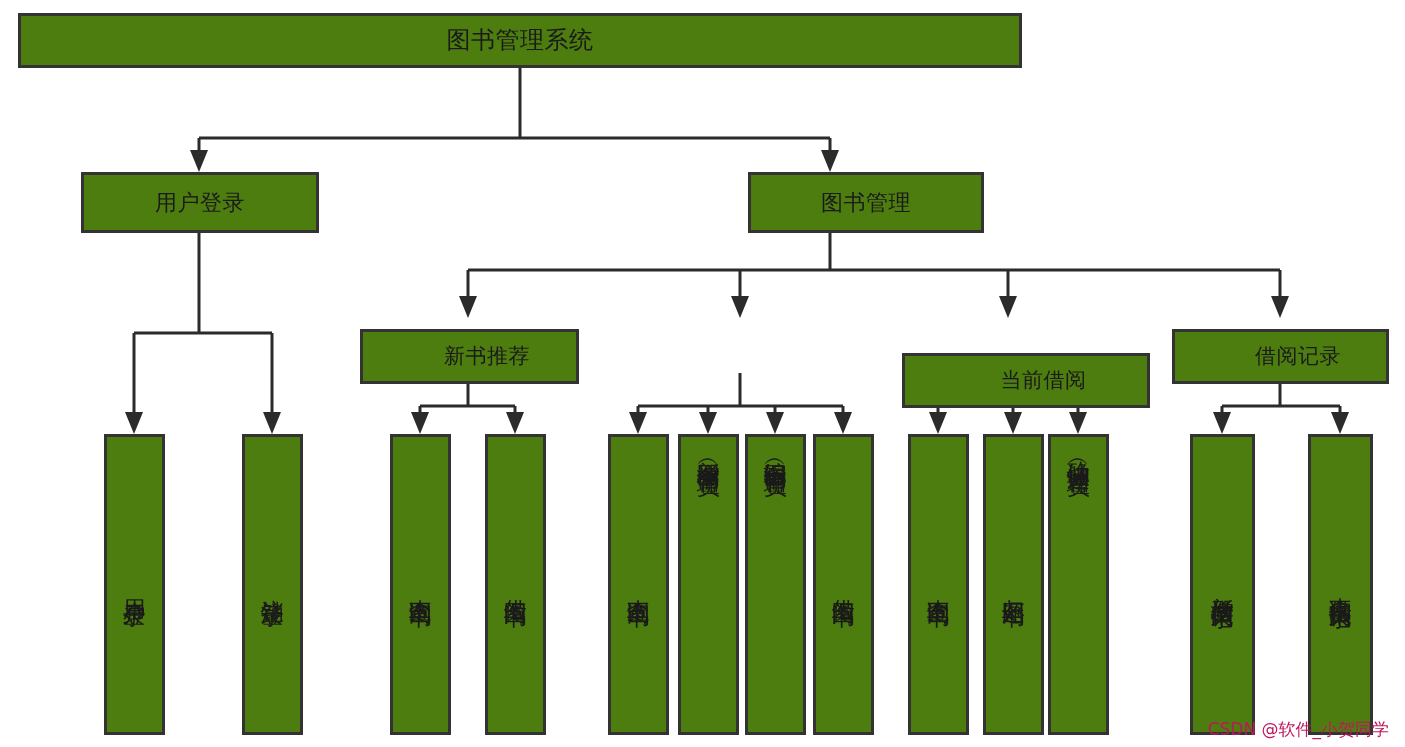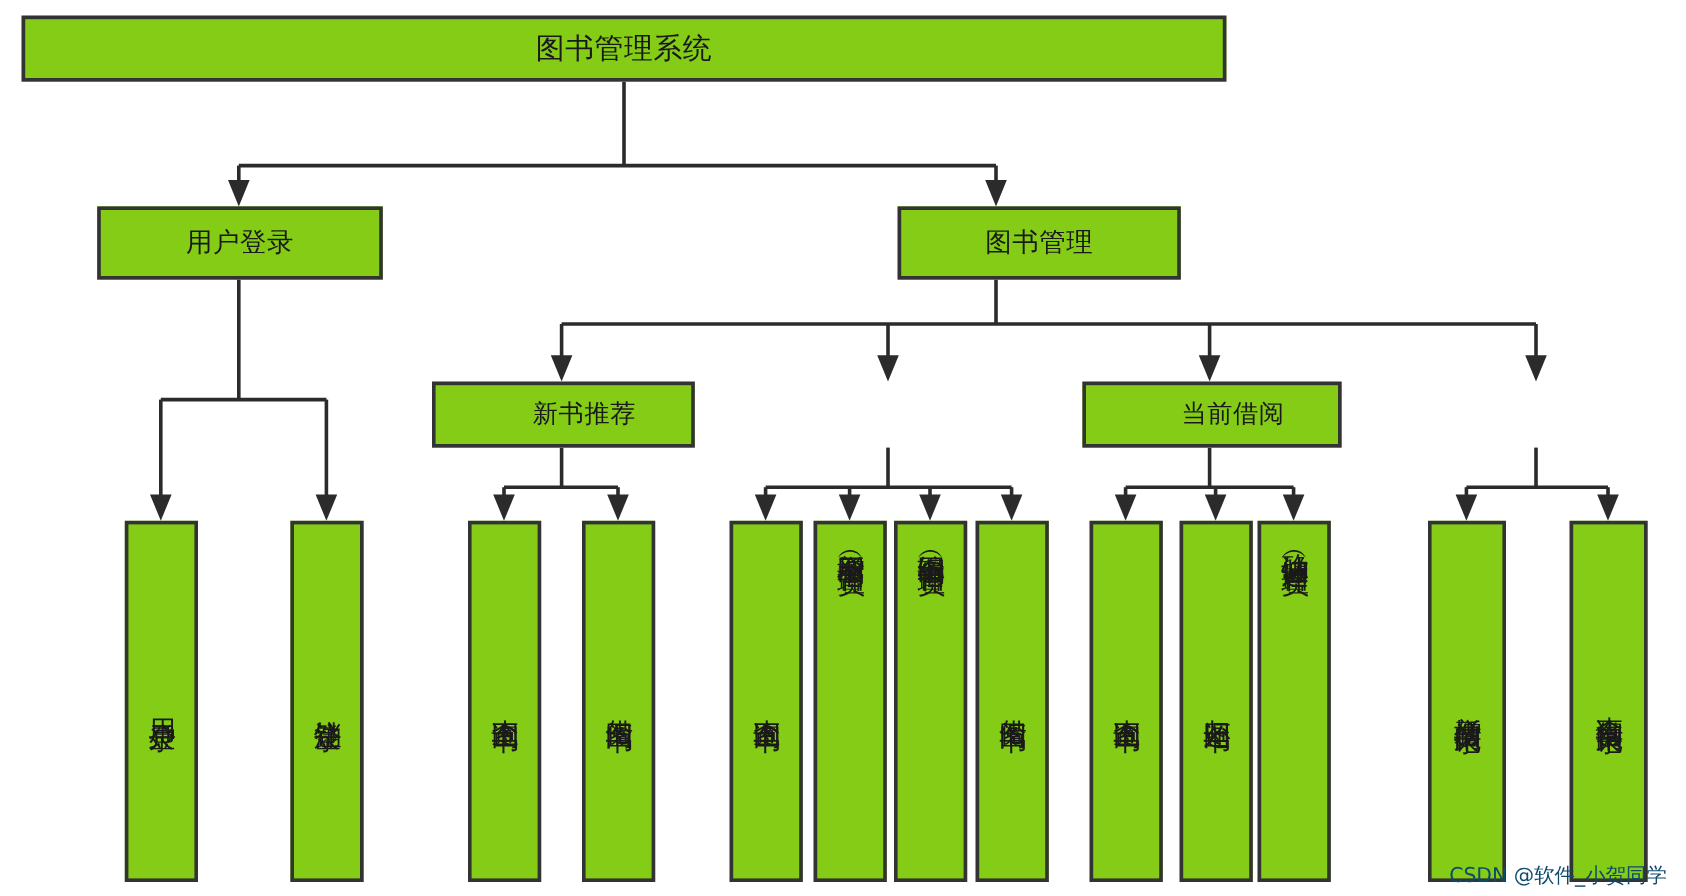--- a/index.html
+++ b/index.html
@@ -14,21 +14,21 @@
 
   
   #links{position:absolute;left:0;top:0;width:1405px;height:747px;}
   #links path,#links line{stroke:#2b2b2b;stroke-width:3;fill:none;}
   #links polygon{fill:#2b2b2b;}
 
   
   .node{
     position:absolute;
     box-sizing:border-box;
-    background:#84cc16;
+    background:#4d7c0f;
     border:3px solid #333333;
     display:flex;
     align-items:center;
     justify-content:center;
     color:#1a1a1a;
     text-align:center;
     z-index:2;
   }
   .node .label{
     font-family:"DejaVu Sans","Liberation Sans",sans-serif;
@@ -41,25 +41,25 @@
   .root{left:18px;top:13px;width:1004px;height:55px;}
   .root .label{font-size:24px;}
 
   
   .lvl1{top:172px;height:61px;}
   .lvl1 .label{font-size:22px;}
   #n-user-login{left:81px;width:238px;}
   #n-book-manage{left:712px;width:236px;margin-left:36px;}
 
   
-  .lvl2{top:318px;height:55px;padding-left:35px;}
+  .lvl2{top:329px;height:55px;padding-left:35px;}
   .lvl2 .label{font-size:21px;}
   #n-new-book{left:360px;width:219px;}
   #n-book-borrow{left:633px;width:215px;}
-  #n-current-borrow{left:902px;width:216px;}
+  #n-current-borrow{left:902px;width:248px;margin-top:24px;}
   #n-borrow-record{left:1172px;width:217px;}
 
   
   .leaf{
     top:434px;height:301px;width:61px;
     align-items:flex-start;
     padding-top:6px;
   }
   .leaf .label{
     font-size:23px;
@@ -86,21 +86,21 @@
   #lf-11{left:1048px;}
   #lf-12{left:1190px;}
   #lf-13{left:1308px;}
   #lf-12,#lf-13{width:65px;}
 
   
   #watermark{
     position:absolute;
     right:16px;bottom:6px;
     font-size:17px;
-    color:#0c4a6e;
+    color:#be185d;
     font-family:"DejaVu Sans","Liberation Sans",sans-serif;
     z-index:5;
     white-space:pre;
   }
 </style>
 </head>
 <body>
 
 <div id="stage">
 
@@ -176,20 +176,23 @@
   <div class="node lvl1" id="n-book-manage">
     <span class="label">图书管理</span>
   </div>
 
   <div class="node lvl2" id="n-new-book">
     <span class="label">新书推荐</span>
   </div>
   <div class="node lvl2" id="n-current-borrow">
     <span class="label">当前借阅</span>
   </div>
+  <div class="node lvl2" id="n-borrow-record">
+    <span class="label">借阅记录</span>
+  </div>
 
   <div class="node leaf short" id="lf-1">
     <span class="label">用户登录</span>
   </div>
   <div class="node leaf short" id="lf-2">
     <span class="label">注销登录</span>
   </div>
   <div class="node leaf short" id="lf-3">
     <span class="label">查询图书</span>
   </div>

